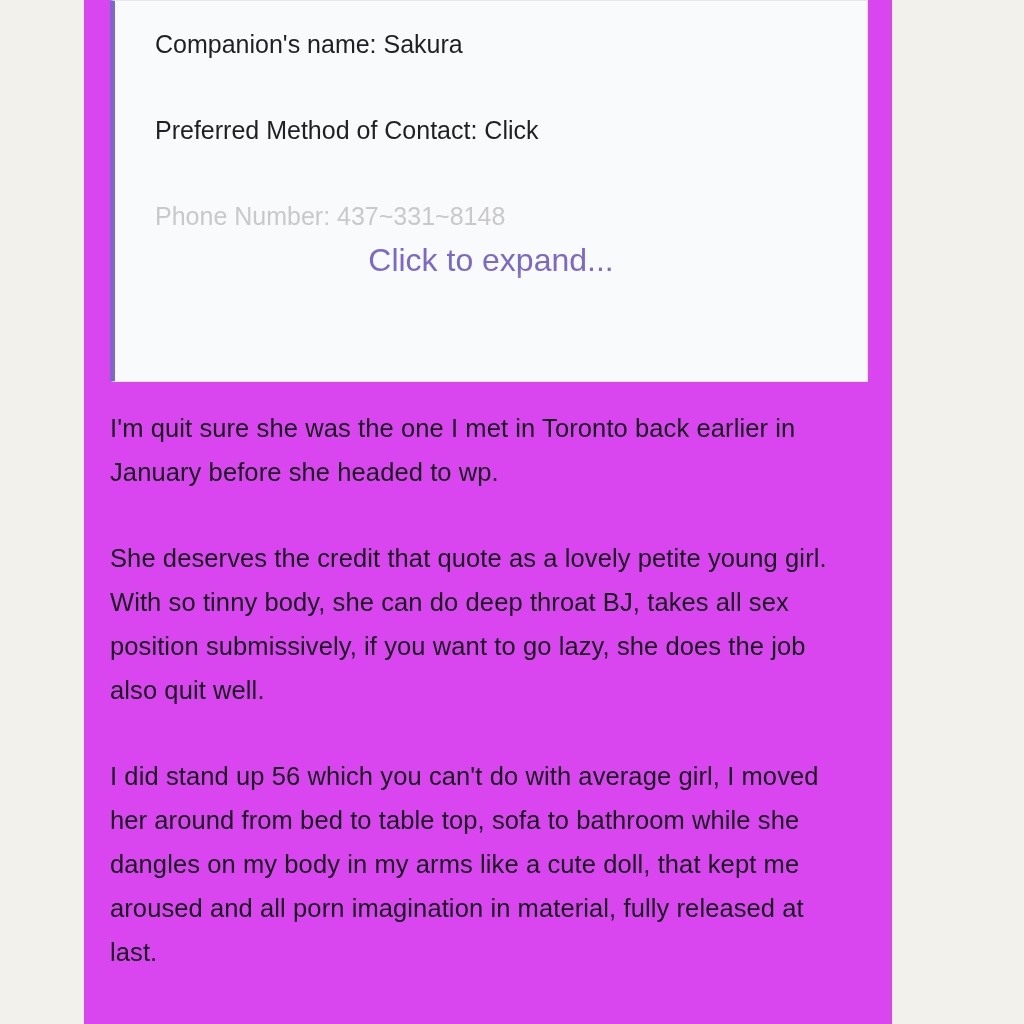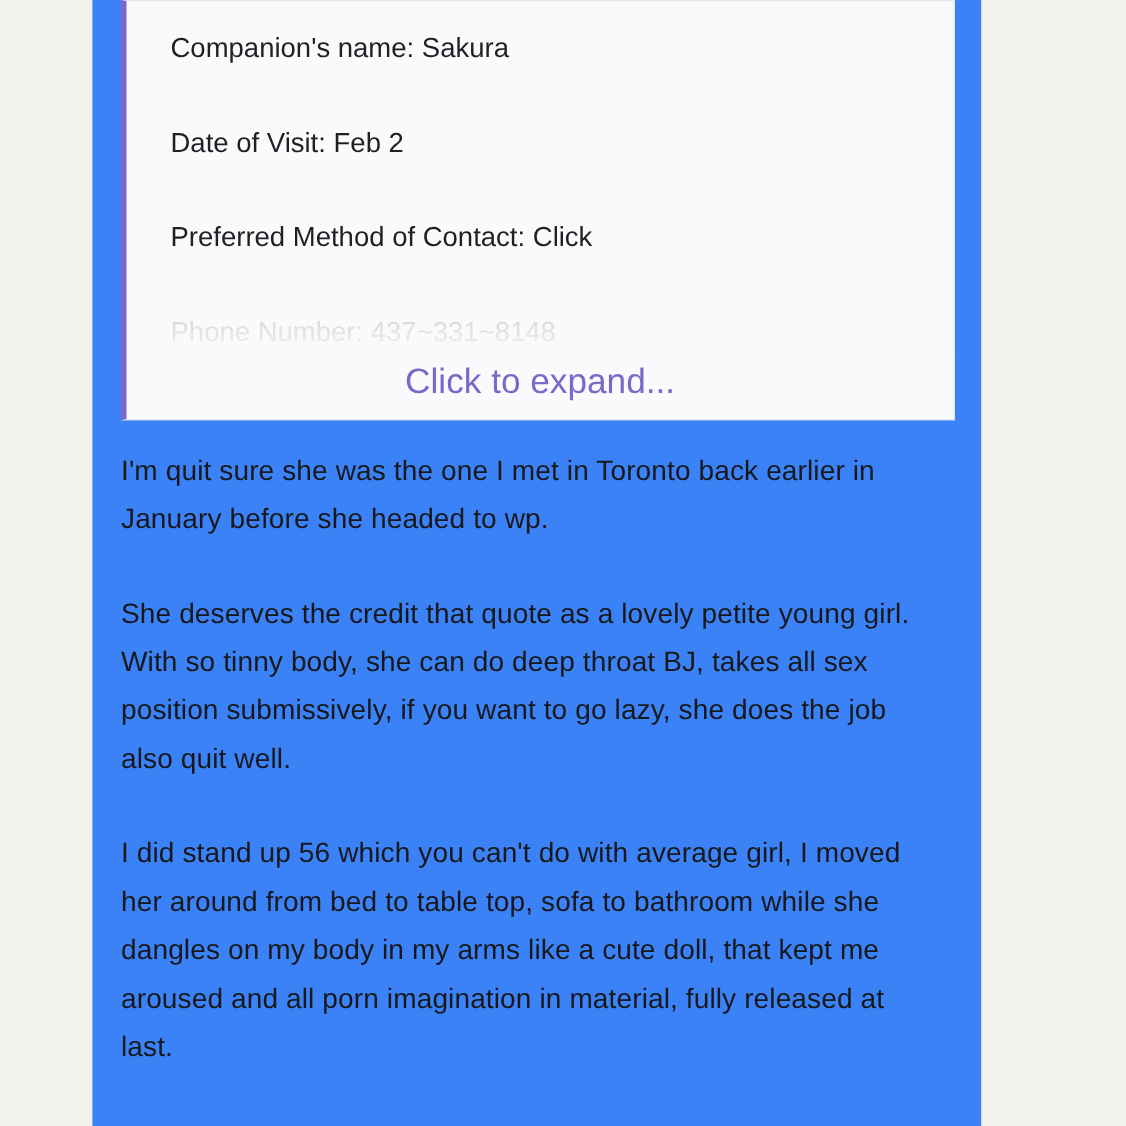--- a/index.html
+++ b/index.html
@@ -18,21 +18,21 @@
     width: 1024px;
     height: 1024px;
     background: #f2f1ec;
   }
   .page {
     position: absolute;
     left: 84px;
     top: 0;
     width: 808px;
     height: 1024px;
-    background: #3b82f6;
+    background: #d946ef;
     overflow: hidden;
   }
   
   .quote-block {
     position: relative;
     margin: 0 0 0 26px;
     width: 758px;
     background: #f9fafb;
     border: 1px solid #e7e7e9;
     border-left: 5px solid #7b68c9;
@@ -100,21 +100,20 @@
 <body>
 
 <div class="screen">
   <div class="edge-left"></div>
   <div class="edge-right"></div>
 
   <div class="page">
 
     <div class="quote-block">
       <div class="quote-line first">Companion's name: Sakura</div>
-      <div class="quote-line">Date of Visit: Feb 2</div>
       <div class="quote-line">Preferred Method of Contact: Click</div>
       <div class="quote-line faded">Phone Number: 437~331~8148</div>
       <div class="quote-fade"></div>
       <div class="expand-link">Click to expand...</div>
     </div>
 
     <div class="post-body">
       <p class="para">I'm quit sure she was the one I met in Toronto back earlier in January before she headed to wp.</p>
       <p class="para">She deserves the credit that quote as a lovely petite young girl. With so tinny body, she can do deep throat BJ, takes all sex position submissively, if you want to go lazy, she does the job also quit well.</p>
       <p class="para">I did stand up 56 which you can't do with average girl, I moved her around from bed to table top, sofa to bathroom while she dangles on my body in my arms like a cute doll, that kept me aroused and all porn imagination in material, fully released at last.</p>

